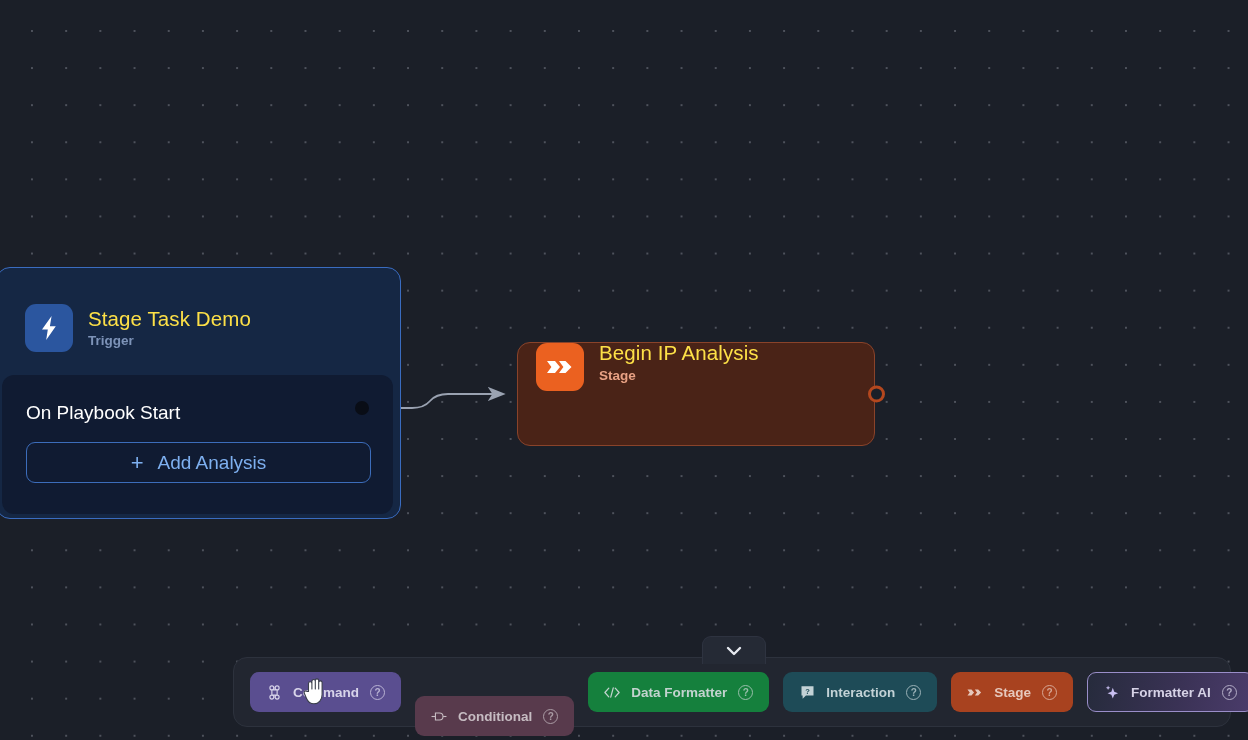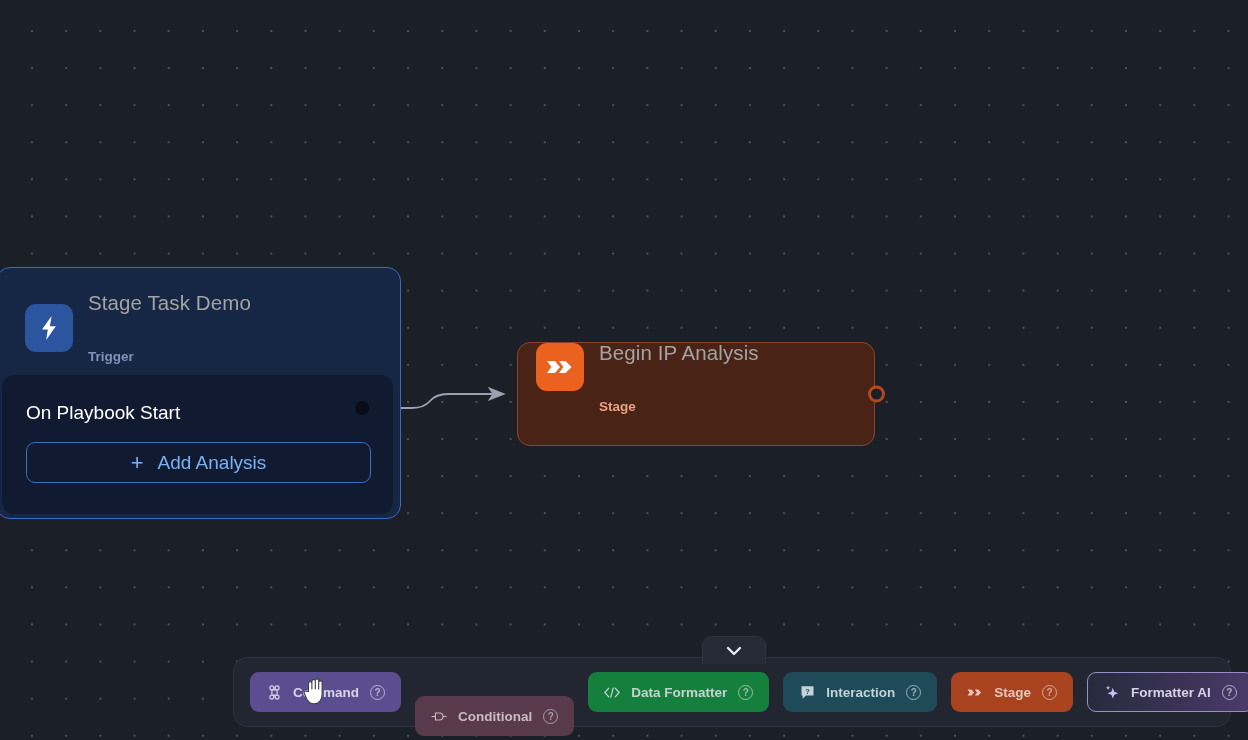--- a/index.html
+++ b/index.html
@@ -56,29 +56,28 @@
     display: flex;
     align-items: center;
     justify-content: center;
     flex: none;
   }
   #trigger-icon-box { background: #2b569f; }
   #stage-icon-box   { background: #eb6120; }
   .node-titles { display: flex; flex-direction: column; gap: 5px; }
   .node-title {
     font-size: 20.5px;
-    color: #a3a3a3;
+    color: #fde047;
     letter-spacing: .1px;
     line-height: 1;
   }
   .node-subtitle {
     font-size: 13.5px;
     font-weight: bold;
     line-height: 1;
-    margin-top: 31px;
   }
   #trigger-subtitle { color: #7d93b8; }
   #stage-subtitle   { color: #e8a184; }
 
   #trigger-body {
     position: absolute;
     left: 5px;
     top: 107px;
     width: 391px;
     height: 139px;

